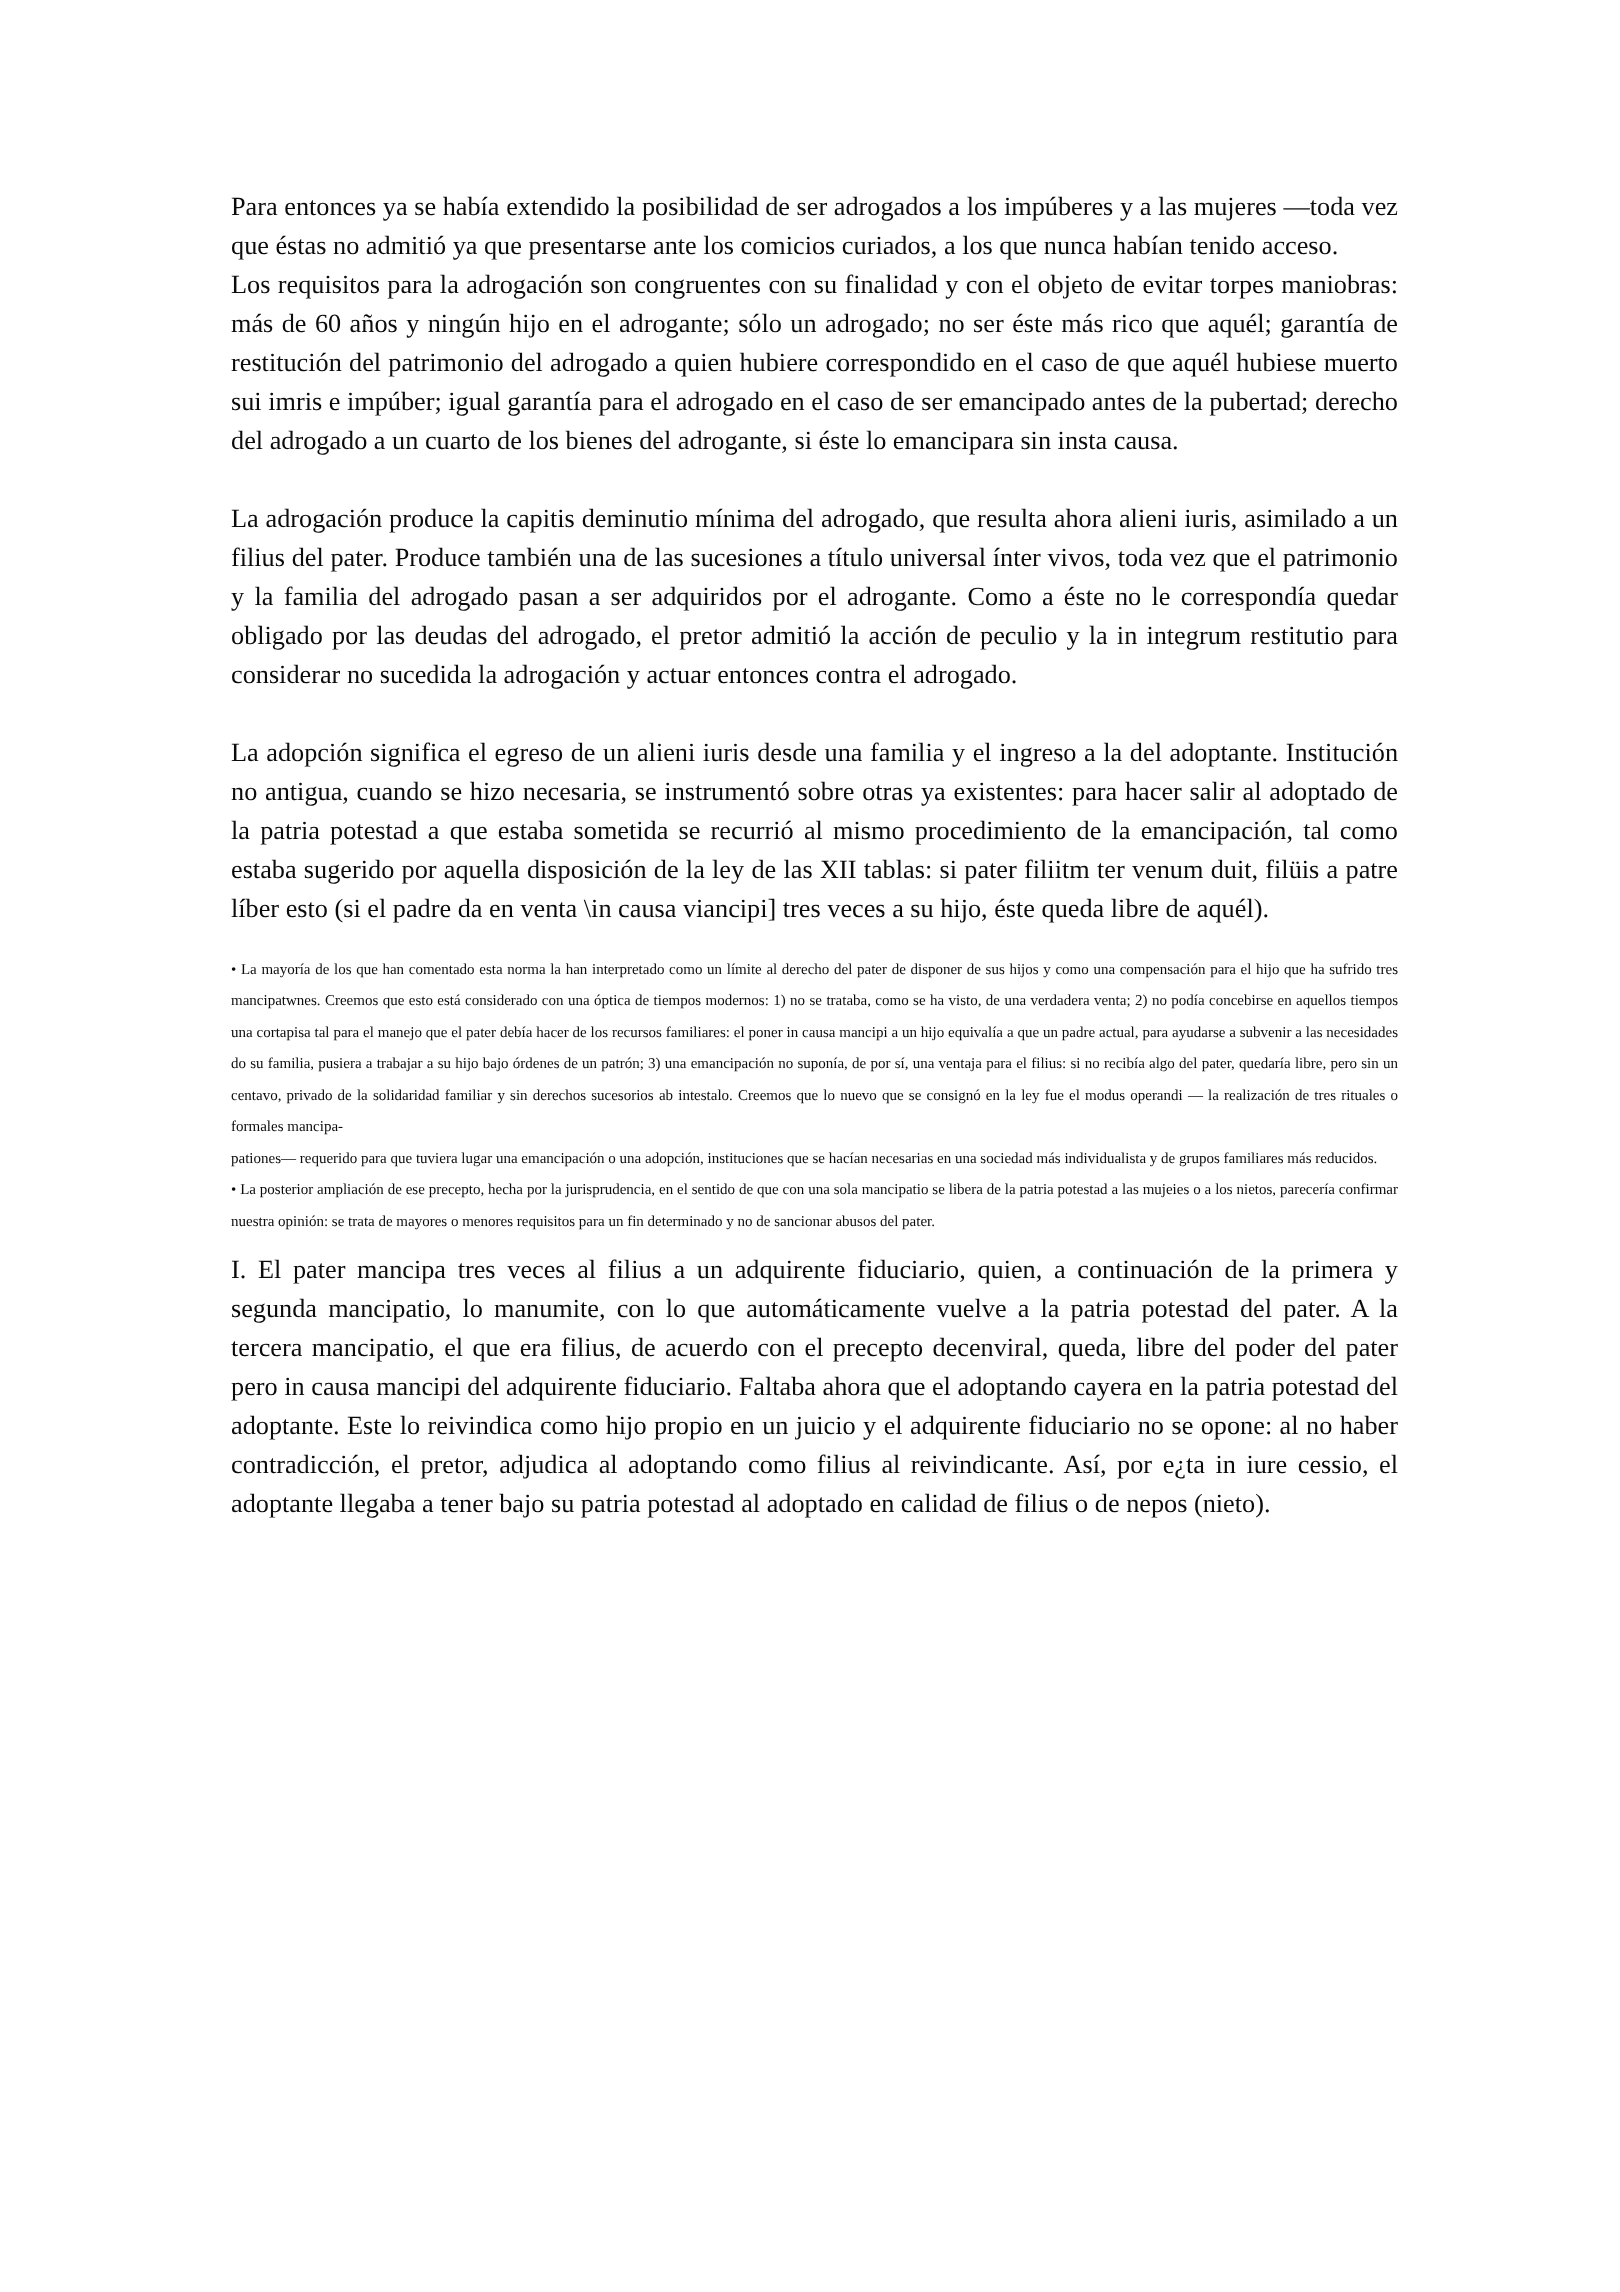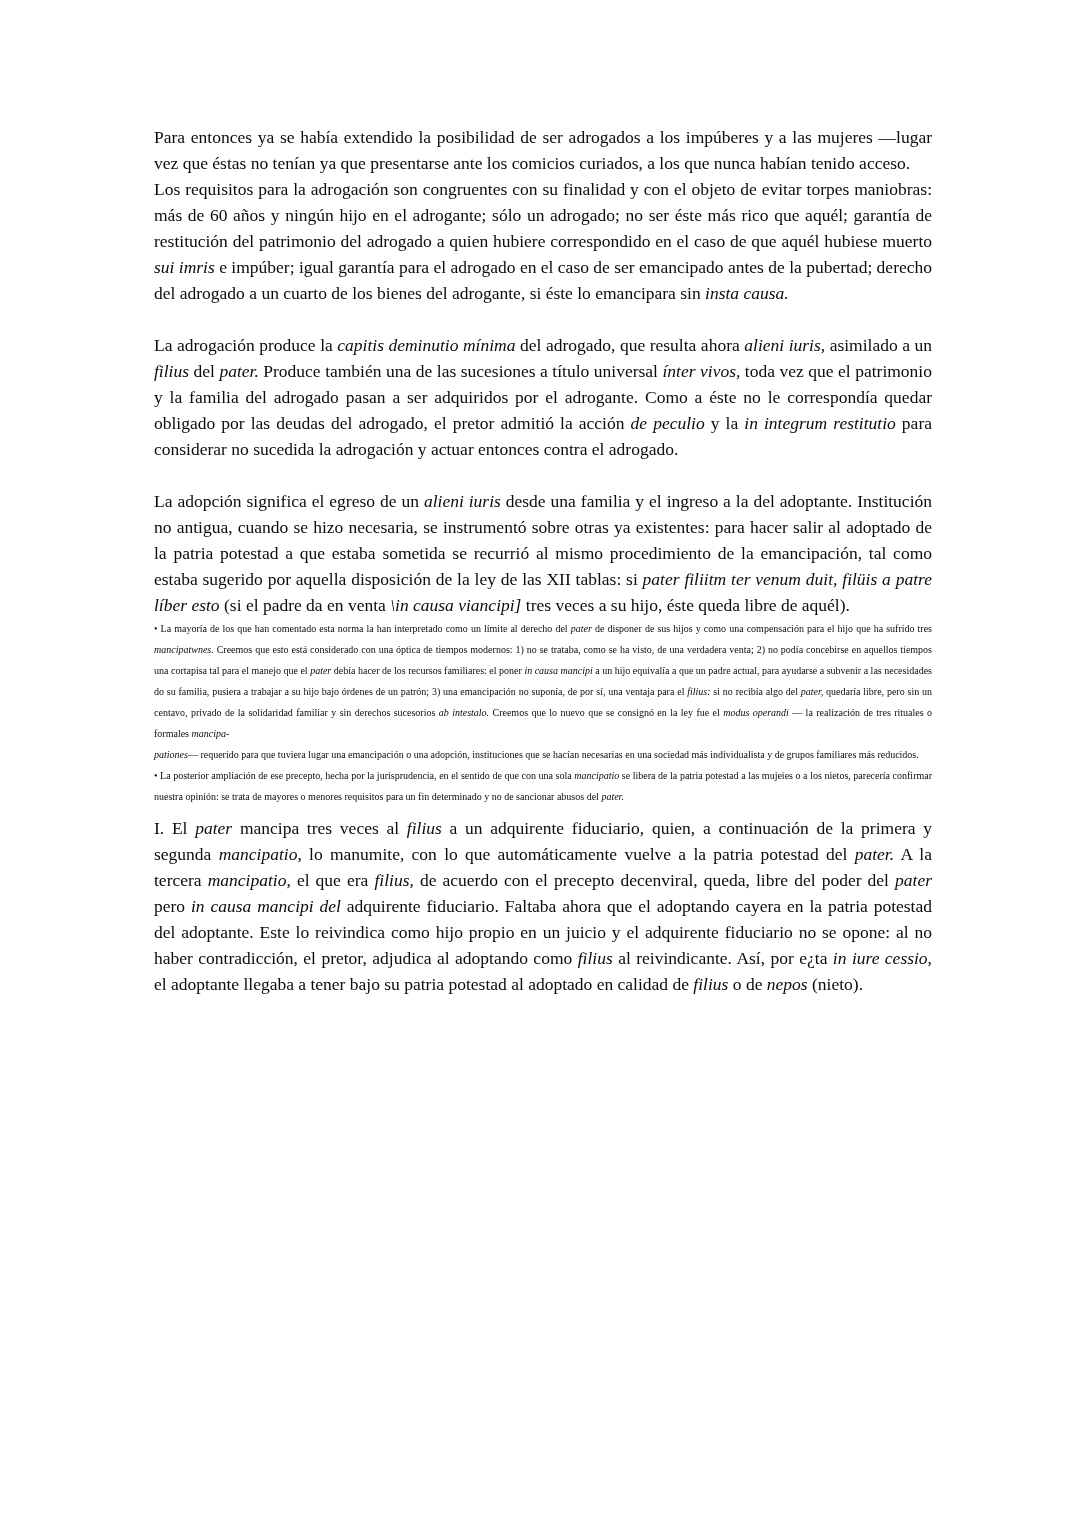--- a/index.html
+++ b/index.html
@@ -21,32 +21,32 @@
   p.main {
     font-size: 17.5px;
     line-height: 26px;
     text-align: justify;
   }
   p.small {
     font-size: 10px;
     line-height: 21px;
     text-align: justify;
   }
-  .italic { font-style: italic; }
+  .italic { }
   .mb-lg { margin-bottom: 26px; }
-  .mb-md { }
+  .mb-md { margin-bottom: 18px; }
   .mb-sm { margin-bottom: 8px; }
   .mb-0  { margin-bottom: 0; }
 </style>
 </head>
 <body>
 
 <div class="page">
 
-  <p class="main mb-0"><span>Para entonces ya se había extendido la posibilidad de ser adrogados a los impúberes y a las mujeres —lugar vez que éstas no tenían ya que presentarse ante los comicios curiados, a los que nunca habían tenido acceso.</span></p>
+  <p class="main mb-0"><span>Para entonces ya se había extendido la posibilidad de ser adrogados a los impúberes y a las mujeres —toda vez que éstas no admitió ya que presentarse ante los comicios curiados, a los que nunca habían tenido acceso.</span></p>
 
   <p class="main mb-lg"><span>Los requisitos para la adrogación son congruentes con su finalidad y con el objeto de evitar torpes maniobras: más de 60 años y ningún hijo en el adrogante; sólo un adrogado; no ser éste más rico que aquél; garantía de restitución del patrimonio del adrogado a quien hubiere correspondido en el caso de que aquél hubiese muerto </span><span class="italic">sui imris</span><span> e impúber; igual garantía para el adrogado en el caso de ser emancipado antes de la pubertad; derecho del adrogado a un cuarto de los bienes del adrogante, si éste lo emancipara sin </span><span class="italic">insta causa.</span></p>
 
   <p class="main mb-lg"><span>La adrogación produce la </span><span class="italic">capitis deminutio mínima</span><span> del adrogado, que resulta ahora </span><span class="italic">alieni iuris,</span><span> asimilado a un </span><span class="italic">filius</span><span> del </span><span class="italic">pater.</span><span> Produce también una de las sucesiones a título universal </span><span class="italic">ínter vivos,</span><span> toda vez que el patrimonio y la familia del adrogado pasan a ser adquiridos por el adrogante. Como a éste no le correspondía quedar obligado por las deudas del adrogado, el pretor admitió la acción </span><span class="italic">de peculio</span><span> y la </span><span class="italic">in integrum restitutio</span><span> para considerar no sucedida la adrogación y actuar entonces contra el adrogado.</span></p>
 
   <p class="main mb-md"><span>La adopción significa el egreso de un </span><span class="italic">alieni iuris</span><span> desde una familia y el ingreso a la del adoptante. Institución no antigua, cuando se hizo necesaria, se instrumentó sobre otras ya existentes: para hacer salir al adoptado de la patria potestad a que estaba sometida se recurrió al mismo procedimiento de la emancipación, tal como estaba sugerido por aquella disposición de la ley de las XII tablas: si </span><span class="italic">pater filiitm ter venum duit, filüis a patre líber esto</span><span> (si el padre da en venta </span><span class="italic">\in causa viancipi]</span><span> tres veces a su hijo, éste queda libre de aquél).</span></p>
 
   <p class="small mb-0"><span>•   La mayoría de los que han comentado esta norma la han interpretado como un límite al derecho del </span><span class="italic">pater</span><span> de disponer de sus hijos y como una compensación para el hijo que ha sufrido tres </span><span class="italic">mancipatwnes.</span><span> Creemos que esto está  considerado con una óptica de tiempos modernos: 1) no se trataba, como se ha visto, de una verdadera venta; 2) no podía concebirse en aquellos tiempos una cortapisa tal para el manejo que el </span><span class="italic">pater</span><span> debía hacer de los recursos familiares: el poner </span><span class="italic">in causa mancipi</span><span> a un hijo equivalía a que un padre actual, para ayudarse a subvenir a las necesidades do su familia, pusiera a trabajar a su hijo bajo órdenes de un patrón; 3)   una emancipación no suponía, de por sí, una ventaja para el </span><span class="italic">filius:</span><span> si no recibía algo del </span><span class="italic">pater,</span><span> quedaría libre, pero sin un centavo, privado de la solidaridad familiar y sin derechos sucesorios </span><span class="italic">ab intestalo.</span><span> Creemos que lo nuevo que se consignó en la ley fue el </span><span class="italic">modus operandi</span><span> — la realización de tres rituales o formales </span><span class="italic">mancipa-</span><br><span class="italic">pationes</span><span>— requerido para que tuviera lugar una emancipación o una adopción, instituciones que se hacían necesarias en una sociedad más individualista y de grupos familiares más reducidos.</span></p>
 
   <p class="small mb-sm"><span>• La posterior ampliación de ese precepto, hecha por la jurisprudencia, en el sentido de que con una sola </span><span class="italic">mancipatio</span><span> se libera de la patria potestad a las mujeies o a los nietos, parecería confirmar nuestra opinión: se trata de mayores o menores requisitos para un fin determinado y no de sancionar abusos del </span><span class="italic">pater.</span></p>

